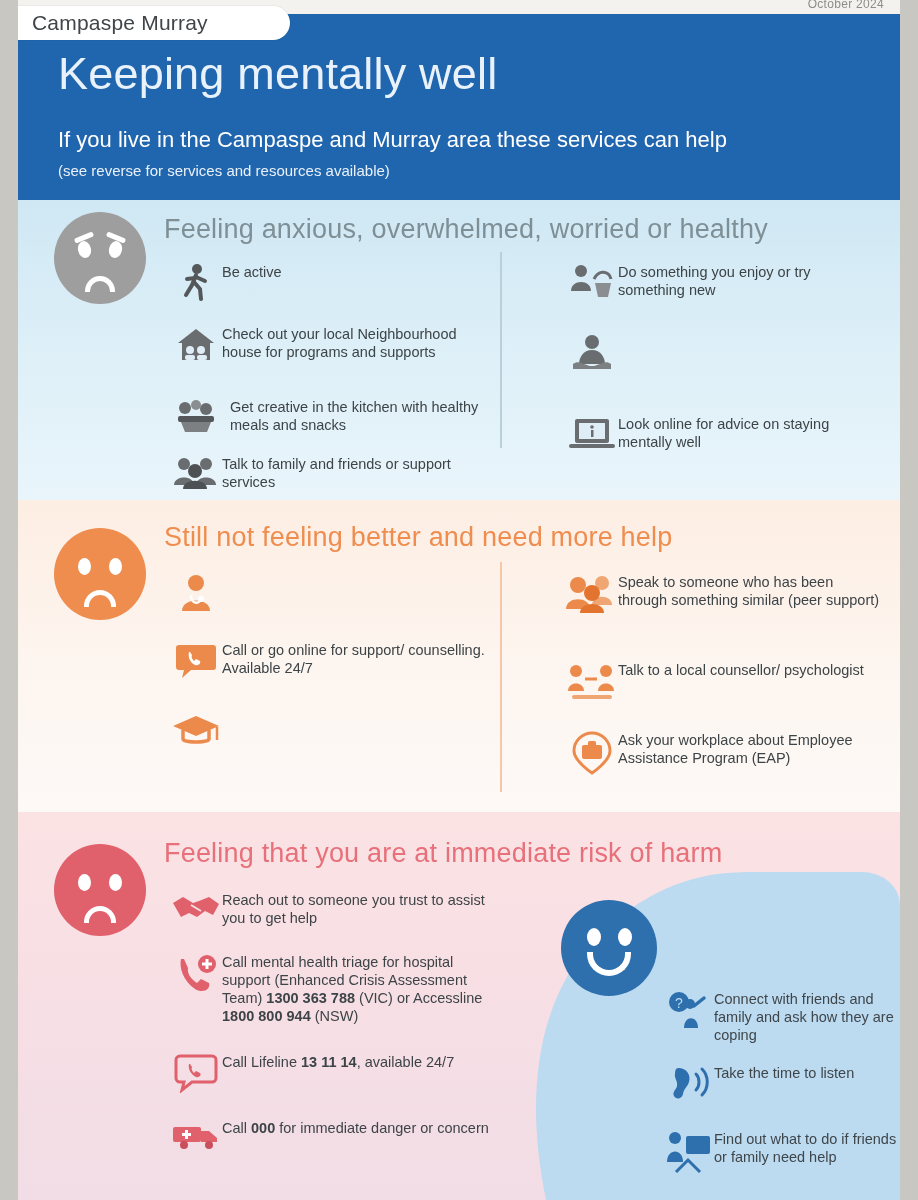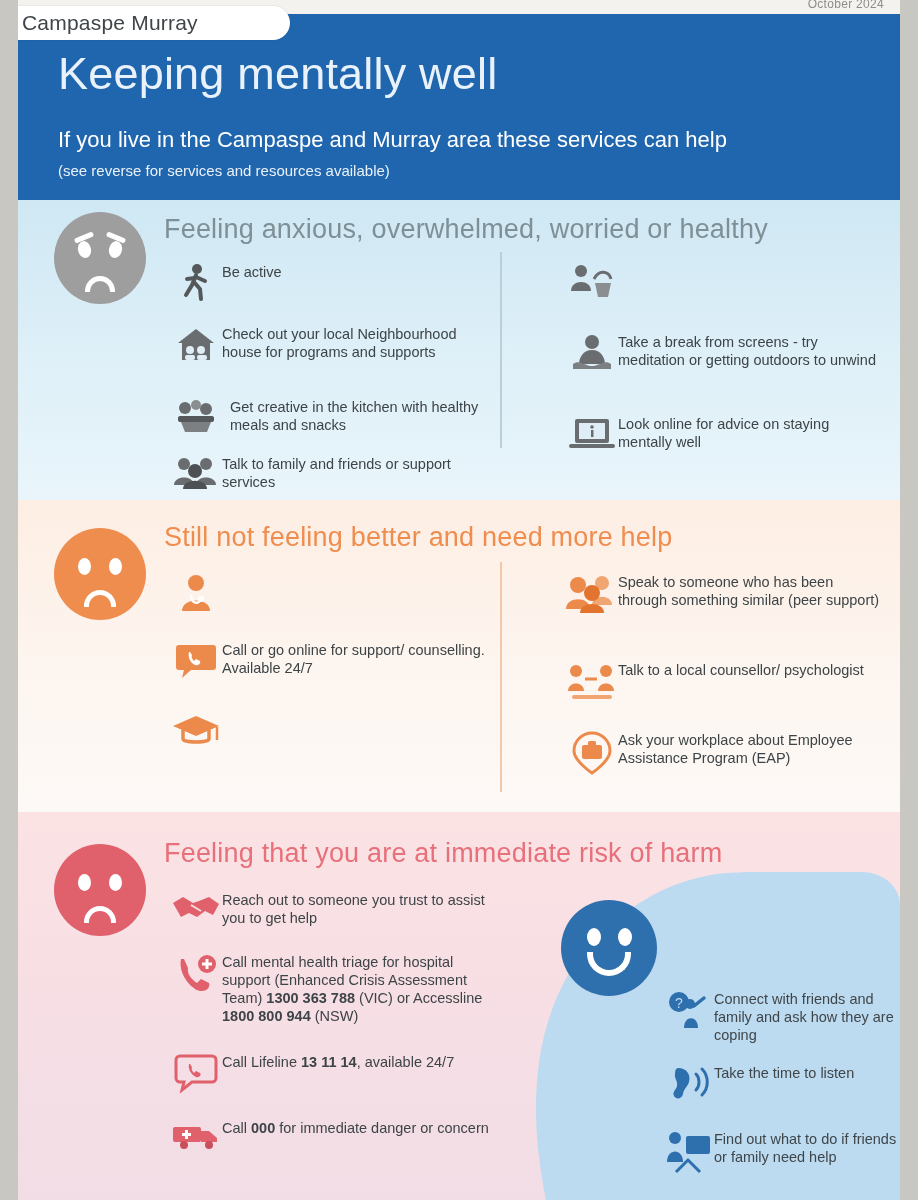--- a/index.html
+++ b/index.html
@@ -32,21 +32,21 @@
     opacity:.75;
   }
 
   
   .regiontab {
     position:absolute; left:0px; top:6px;
     min-width:272px; height:34px;
     background:#ffffff;
     border-top-right-radius:18px; border-bottom-right-radius:18px;
     display:flex; align-items:center;
-    padding:0 22px 0 4px;
+    padding:0 22px 0 14px;
     z-index:6;
     box-shadow: 0 0 0 1px rgba(0,0,0,.04);
   }
   .regiontab span {
     font-size:21px; color:#3f4548; letter-spacing:.2px;
   }
 
   
   .header {
     position:absolute; left:0; top:14px; width:882px; height:186px;
@@ -214,31 +214,31 @@
     <div class="col" style="left:548px; top:62px; width:312px;">
       <div class="item" style="top:0px; width:312px;">
         <div class="ico">
           <svg width="50" height="40" viewBox="0 0 50 40">
               <circle cx="14" cy="8" r="6" fill="#6a6d70"></circle>
               <path d="M4 28 C4 16 24 16 24 28 Z" fill="#6a6d70"></path>
               <path d="M28 20 L44 20 L41 34 L31 34 Z" fill="#8b8e90"></path>
               <path d="M27 16 C32 6 42 8 44 16" stroke="#6a6d70" stroke-width="3" fill="none"></path>
             </svg>
         </div>
+        <div class="txt">Do something you enjoy or try something new</div>
       </div>
 
       <div class="item" style="top:70px; width:312px;">
         <div class="ico">
           <svg width="46" height="44" viewBox="0 0 46 44">
               <circle cx="23" cy="9" r="7" fill="#6a6d70"></circle>
               <path d="M23 17 C14 17 10 25 10 31 L36 31 C36 25 32 17 23 17 Z" fill="#6a6d70"></path>
               <path d="M4 31 C10 26 16 33 23 33 C30 33 36 26 42 31 L42 36 L4 36 Z" fill="#7d8082"></path>
             </svg>
         </div>
-        <div class="txt">Take a break from screens -  try meditation or getting outdoors to unwind</div>
       </div>
 
       <div class="item" style="top:152px; width:312px;">
         <div class="ico">
           <svg width="50" height="40" viewBox="0 0 50 40">
               <rect x="8" y="4" width="34" height="24" rx="2" fill="#6a6d70"></rect>
               <rect x="12" y="8" width="26" height="16" fill="#dfeef6"></rect>
               <circle cx="25" cy="12" r="1.8" fill="#6a6d70"></circle>
               <rect x="24" y="15" width="2.5" height="7" fill="#6a6d70"></rect>
               <rect x="2" y="29" width="46" height="4" rx="2" fill="#6a6d70"></rect>

